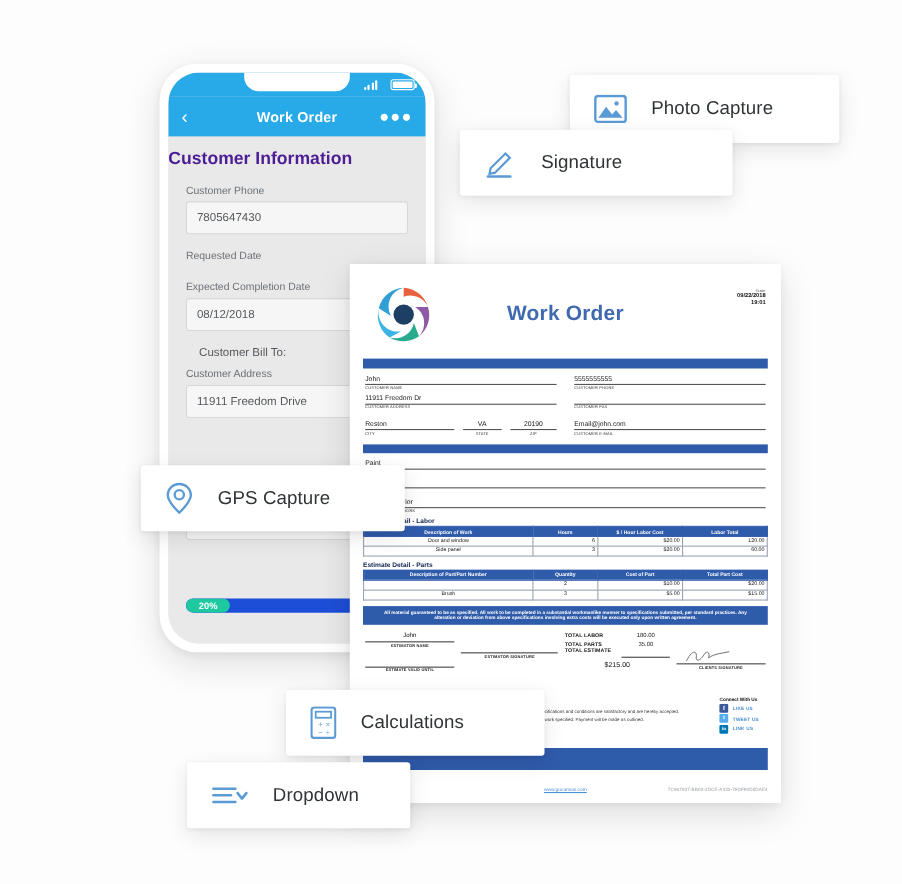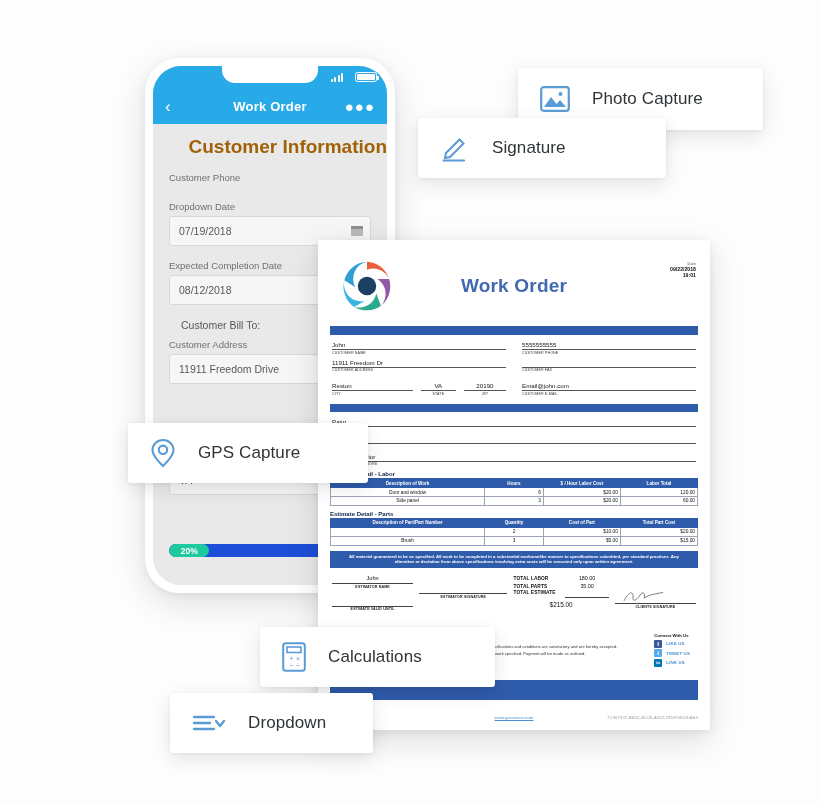--- a/index.html
+++ b/index.html
@@ -51,21 +51,21 @@
   }
   .nav-title {
     position: absolute; left: 0; right: 0; text-align: center;
     color: #ffffff; font-size: 13px; font-weight: bold; letter-spacing: .2px;
   }
   .nav-back { color:#fff; font-size:17px; line-height:1; font-weight:400; position:relative; z-index:2; }
   .nav-more { color:#fff; font-size:15px; line-height:1; letter-spacing:1px; position:relative; z-index:2; }
 
   .form-area { background: #e9e9e9; height: 100%; padding: 0 0 0 0; }
   .form-heading {
-    text-align: right; font-size: 19px; color: #a16207; font-weight: bold;
+    text-align: left; font-size: 16px; color: #4c1d95; font-weight: bold;
     padding: 12px 0 14px;
   }
   .field { padding: 0 16px 0; }
   .field-label { font-size: 9.5px; color: #6b7075; margin-bottom: 4px; }
   .field-input {
     background: #f6f6f6; border: 1px solid #d8d8d8; border-radius: 3px;
     height: 30px; display: flex; align-items: center; padding: 0 9px;
     font-size: 10.5px; color: #55595d; position: relative;
   }
   .field-gap { height: 14px; }
@@ -210,29 +210,26 @@
         <span class="nav-back">‹</span>
         <span class="nav-title">Work Order</span>
         <span class="nav-more">●●●</span>
       </div>
 
       <div class="form-area">
         <div class="form-heading">Customer Information</div>
 
         <div class="field">
           <div class="field-label">Customer Phone</div>
+          <div class="field-input">7805647430</div>
         </div>
         <div class="field-gap"></div>
 
         <div class="field">
-          <div class="field-label">Dropdown Date</div>
-          <div class="field-input">
-            <span>07/19/2018</span>
-            <span class="cal-icon"></span>
-          </div>
+          <div class="field-label">Requested Date</div>
         </div>
         <div class="field-gap"></div>
 
         <div class="field">
           <div class="field-label">Expected Completion Date</div>
           <div class="field-input">08/12/2018</div>
         </div>
         <div class="field-gap"></div>
 
         <div class="billto">Customer Bill To:</div>

